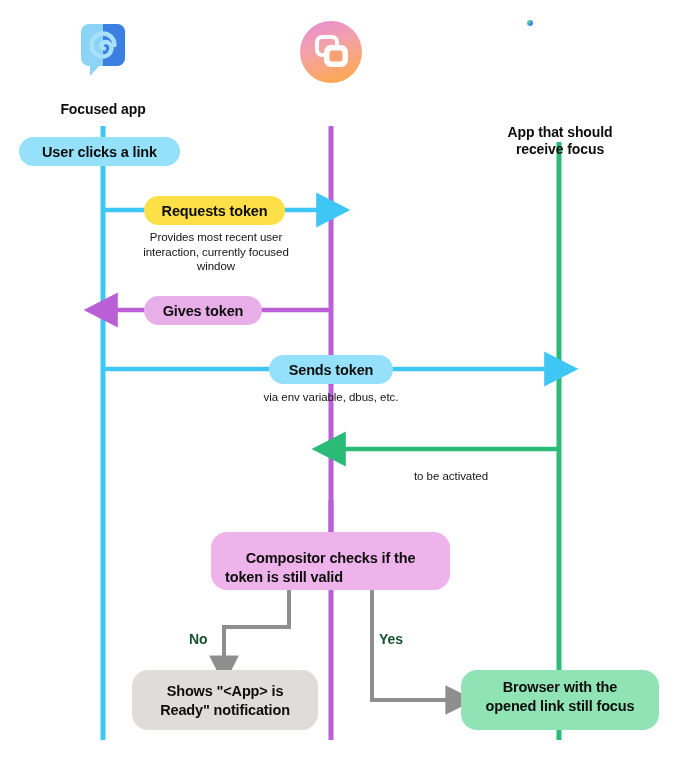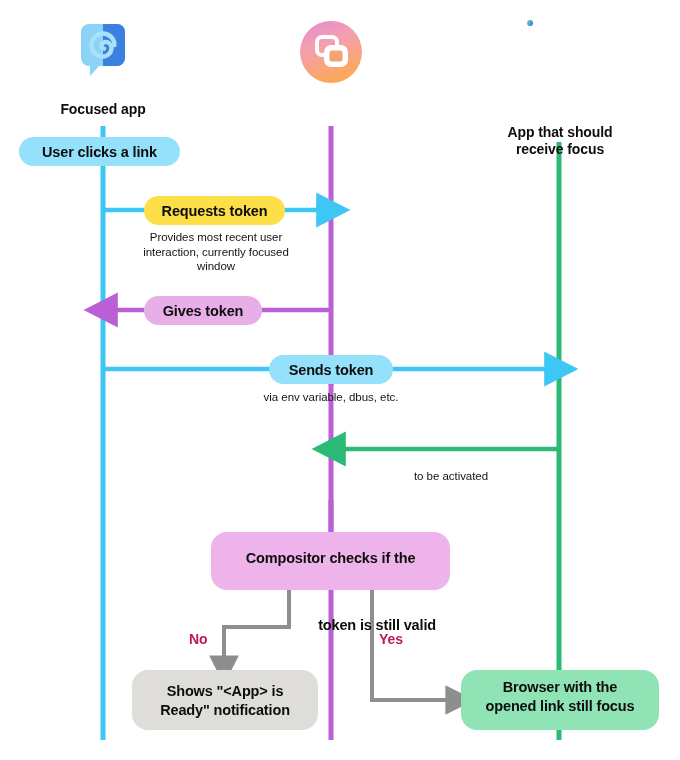--- a/index.html
+++ b/index.html
@@ -74,21 +74,21 @@
     font-size: 11.5px;
     font-weight: normal;
     line-height: 1.28;
     color: #151515;
     letter-spacing: -0.05px;
   }
   .branch-label {
     position: absolute;
     font-size: 14px;
     font-weight: bold;
-    color: #be185d;
+    color: #14532d;
     letter-spacing: -0.1px;
   }
 </style>
 </head>
 <body>
 
 <div id="diagram-root">
 
   <svg class="layer" viewBox="0 0 680 760">
     <defs>
@@ -184,21 +184,21 @@
 
   <div class="node pill" style="left:269px; top:355px; width:124px; height:29px; background:#95E0FB;">Sends token</div>
   <div class="caption" style="left:241px; top:390px; width:180px;">via env variable, dbus, etc.</div>
 
   <div class="caption" style="left:364px; top:469px; width:174px;">
     <div>to be activated</div>
   </div>
 
   <div class="node roundbox" style="left:211px; top:532px; width:239px; height:58px; background:#EDB3EA; display:block; padding-top:17px;">
     <div style="text-align:center;">Compositor checks if the</div>
-    <div style="text-align:right;margin-top:48px;">token is still valid</div>
+    <div style="text-align:left;">token is still valid</div>
   </div>
 
   <div class="branch-label" style="left:189px; top:631px;">No</div>
   <div class="branch-label" style="left:379px; top:631px;">Yes</div>
 
   <div class="node roundbox" style="left:132px; top:670px; width:186px; height:60px; background:#DEDDDA; display:block; padding-top:12px;">
     <div style="text-align:center;">Shows "&lt;App&gt; is</div>
     <div style="text-align:center;">Ready" notification</div>
   </div>
 

